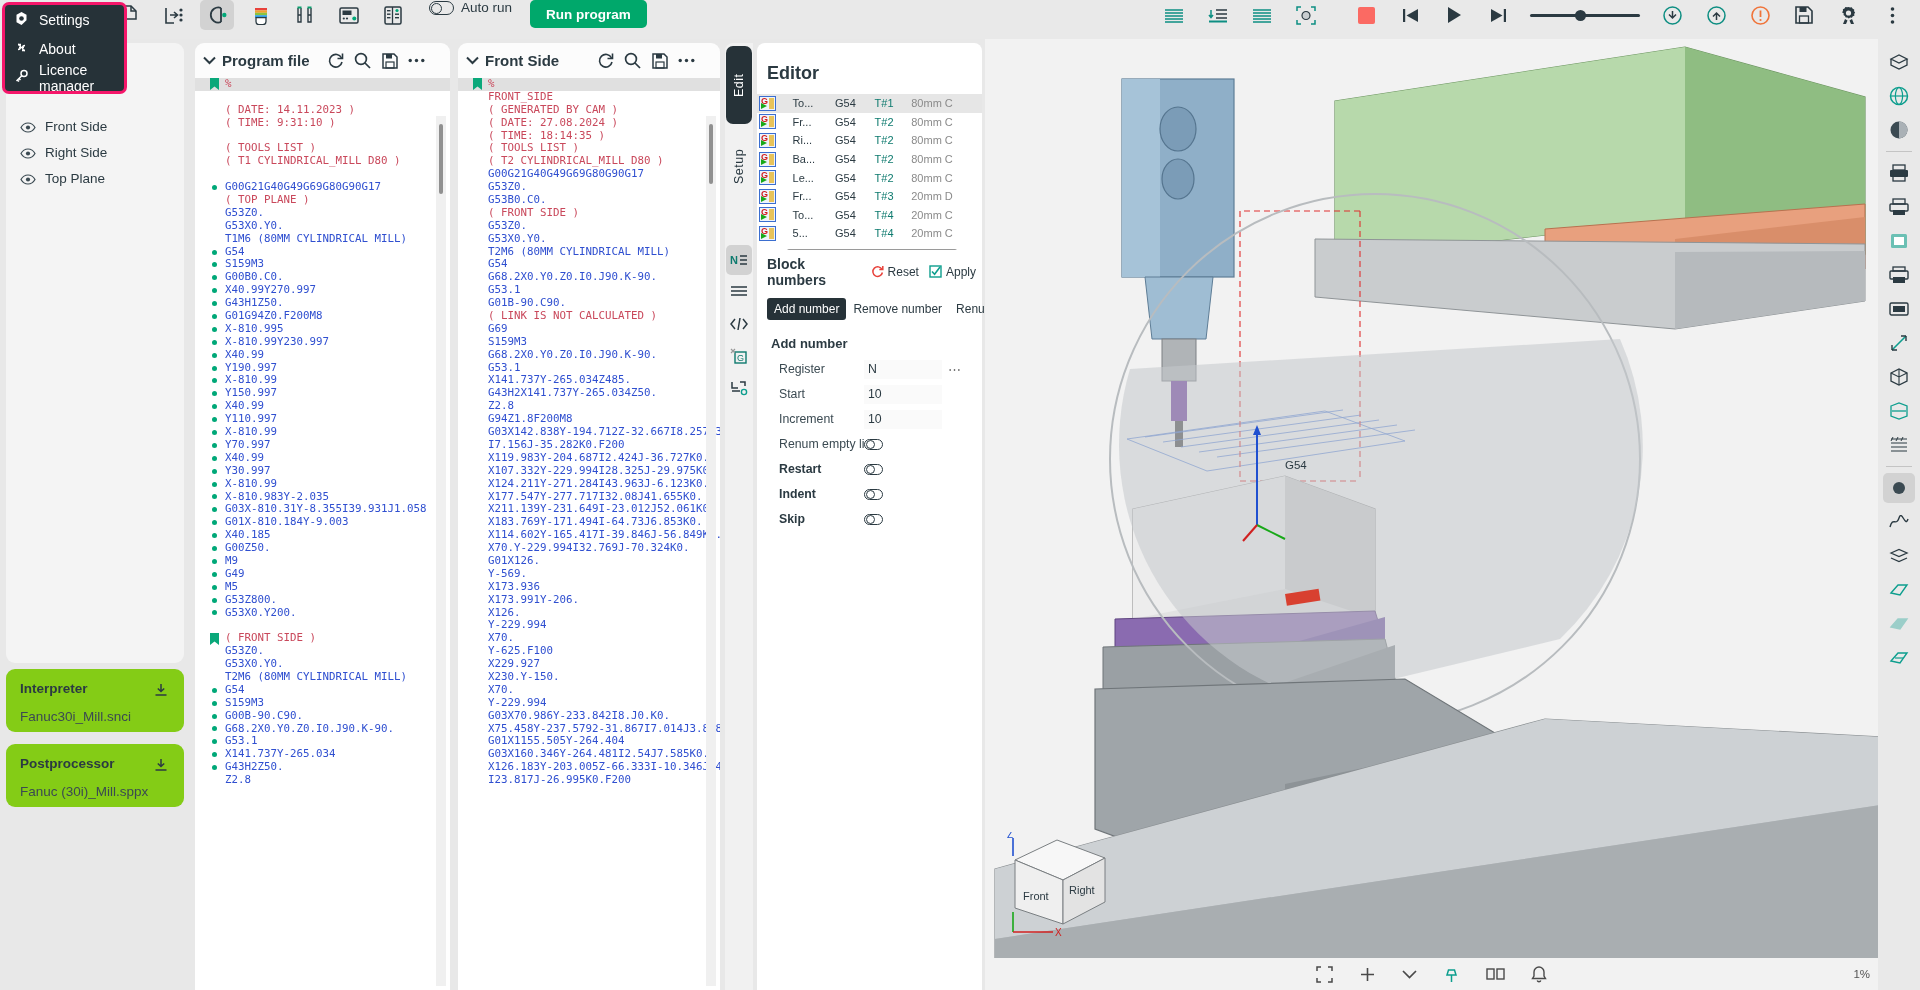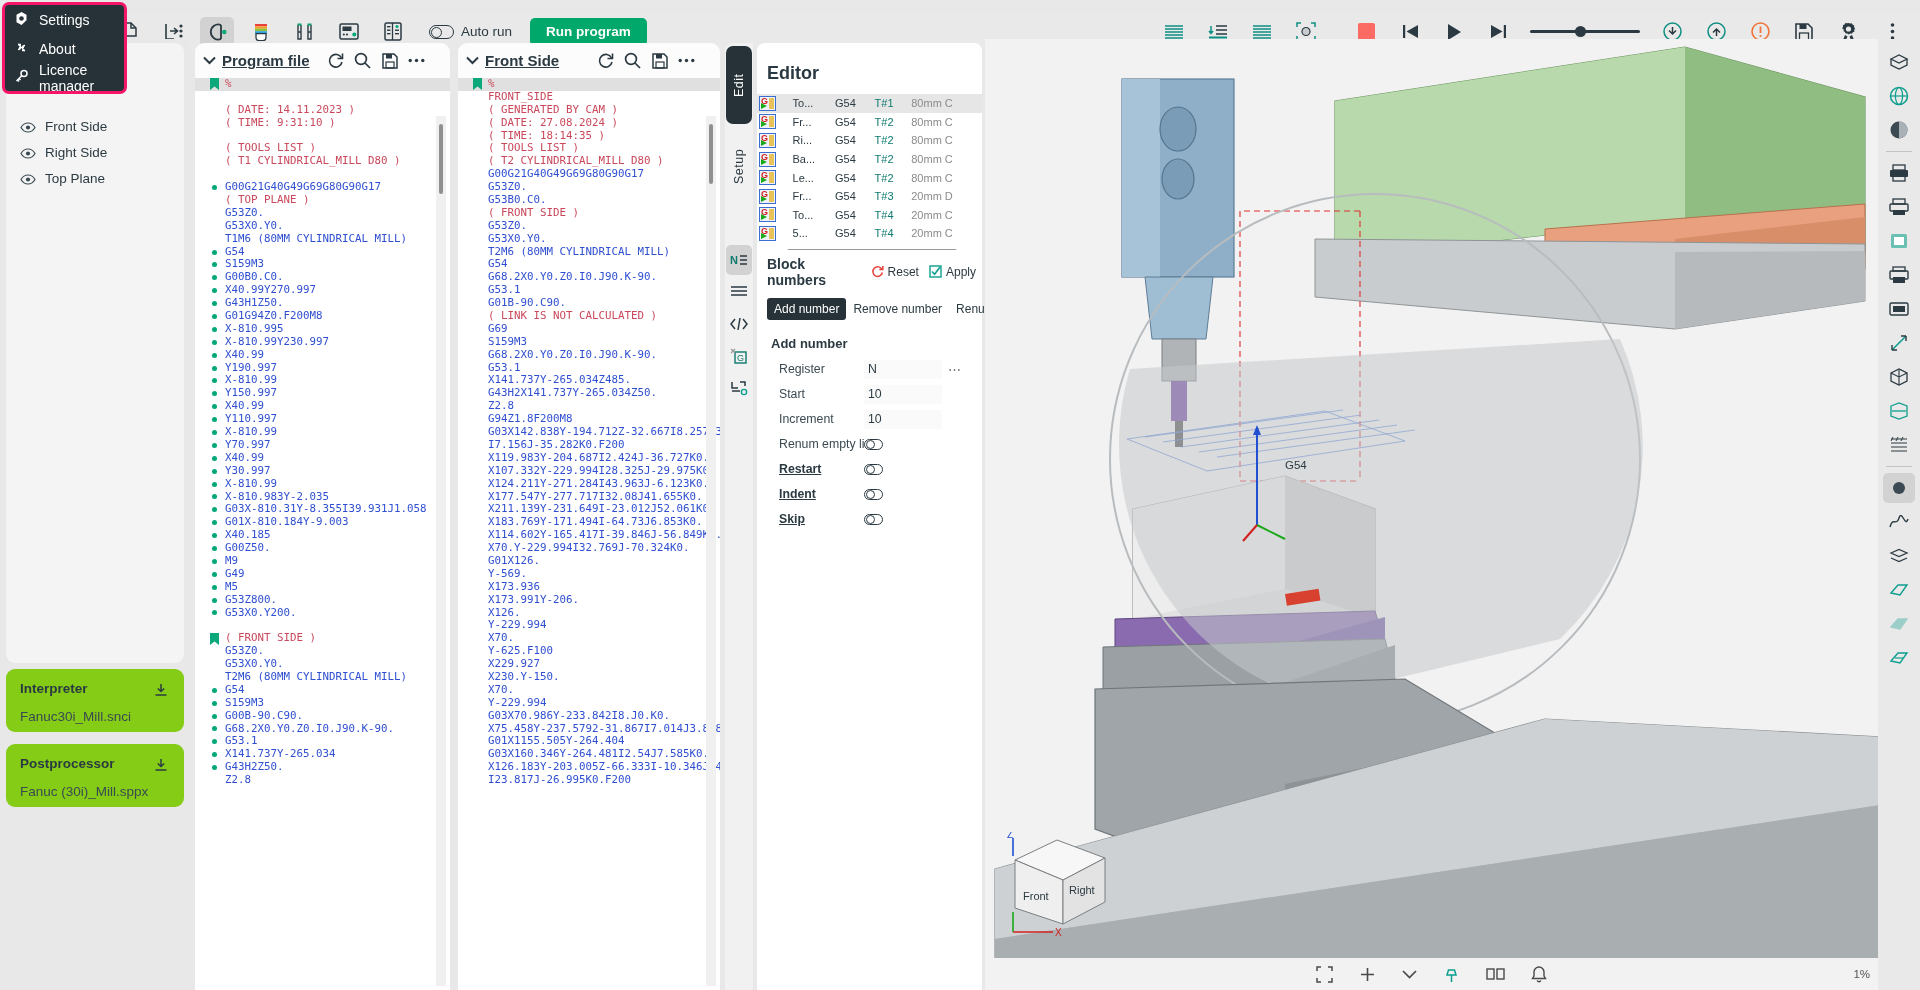--- a/index.html
+++ b/index.html
@@ -7,22 +7,22 @@
   body {
     font-family:"Liberation Sans", sans-serif;
     background:#e8e8e8;
     color:#2b3a42;
     font-size:13px;
     position:relative;
   }
 
   
   #toolbar {
-    position:absolute; left:0; top:12px; width:1920px; height:39px;
-    background:#e9e9e9; display:flex; align-items:center;
+    position:absolute; left:0; top:0; width:1920px; height:39px;
+    background:#e9e9e9; display:flex; align-items:flex-start;
   }
   .tb-icon {
     width:34px; height:30px; margin:0 5px;
     display:flex; align-items:center; justify-content:center;
     border-radius:5px; cursor:pointer; position:relative;
   }
   .tb-icon.active { background:#d2d2d2; }
   .tb-sep { width:16px; }
   #autorun { display:flex; align-items:center; gap:7px; margin-left:14px; cursor:pointer; }
   .toggle {
@@ -79,21 +79,20 @@
   }
 
   
   .code-panel {
     position:absolute; top:43px; background:#fcfcfc;
     border-radius:9px 9px 0 0;
   }
   .cp-head {
     height:35px; display:flex; align-items:center; gap:0;
     padding:0 20px 0 6px;
-    text-decoration:underline;
   }
   .cp-title { font-size:15px; font-weight:bold; margin-left:4px; margin-right:auto; }
   .cp-btn { width:27px; height:26px; display:flex; align-items:center; justify-content:center; cursor:pointer; }
   .chev { cursor:pointer; padding:0 2px; }
   .code-body {
     position:absolute; left:0; right:0; top:35px; bottom:0;
     background:#fff; overflow:hidden;
     font-family:"DejaVu Sans Mono", monospace; font-size:10.8px; line-height:12.9px;
   }
   .cl { display:flex; align-items:center; height:12.9px; white-space:pre; padding-left:8px; }
@@ -151,21 +150,21 @@
   #blocknum { position:absolute; left:757px; top:250px; width:225px; bottom:0; background:#fff; }
   .bn-head { display:flex; align-items:center; padding:6px 6px 4px 10px; gap:10px; }
   .bn-title { font-size:14px; font-weight:bold; }
   .bn-act { display:flex; gap:4px; font-size:12px; cursor:pointer; }
   .seg { display:flex; margin:6px 0 0 10px; font-size:12px; }
   .seg div { padding:4px 7px; cursor:pointer; white-space:nowrap; }
   .seg div.on { background:#263238; color:#fff; border-radius:3px; }
   .bn-sec { font-size:13px; font-weight:bold; margin:16px 0 8px 14px; }
   .frow { display:flex; align-items:center; height:20px; margin:0 0 5px 0; padding-left:22px; }
   .frow label { width:85px; font-size:12.3px; color:#3b4a52; white-space:nowrap; overflow:hidden; }
-  .frow label.b { font-weight:bold; color:#2b3a42; padding-left:0;text-decoration:underline; }
+  .frow label.b { font-weight:bold; color:#2b3a42; padding-left:0; }
   .finput { flex:1; background:#fafafa; height:19px; font-size:12.3px; padding-left:4px;
             display:flex; align-items:center; max-width:78px; }
   .fdots { margin-left:6px; cursor:pointer; color:#4a4a4a; }
   .tg { width:19px; height:11px; border-radius:7px; border:1.4px solid #2b3a42; position:relative; cursor:pointer;}
   .tg:after { content:""; position:absolute; left:1px; top:0.7px; width:7px;height:7px;
               border-radius:50%; border:1.4px solid #2b3a42; }
 
   
   #viewport {
     position:absolute; left:985px; top:39px; right:0; bottom:0;

